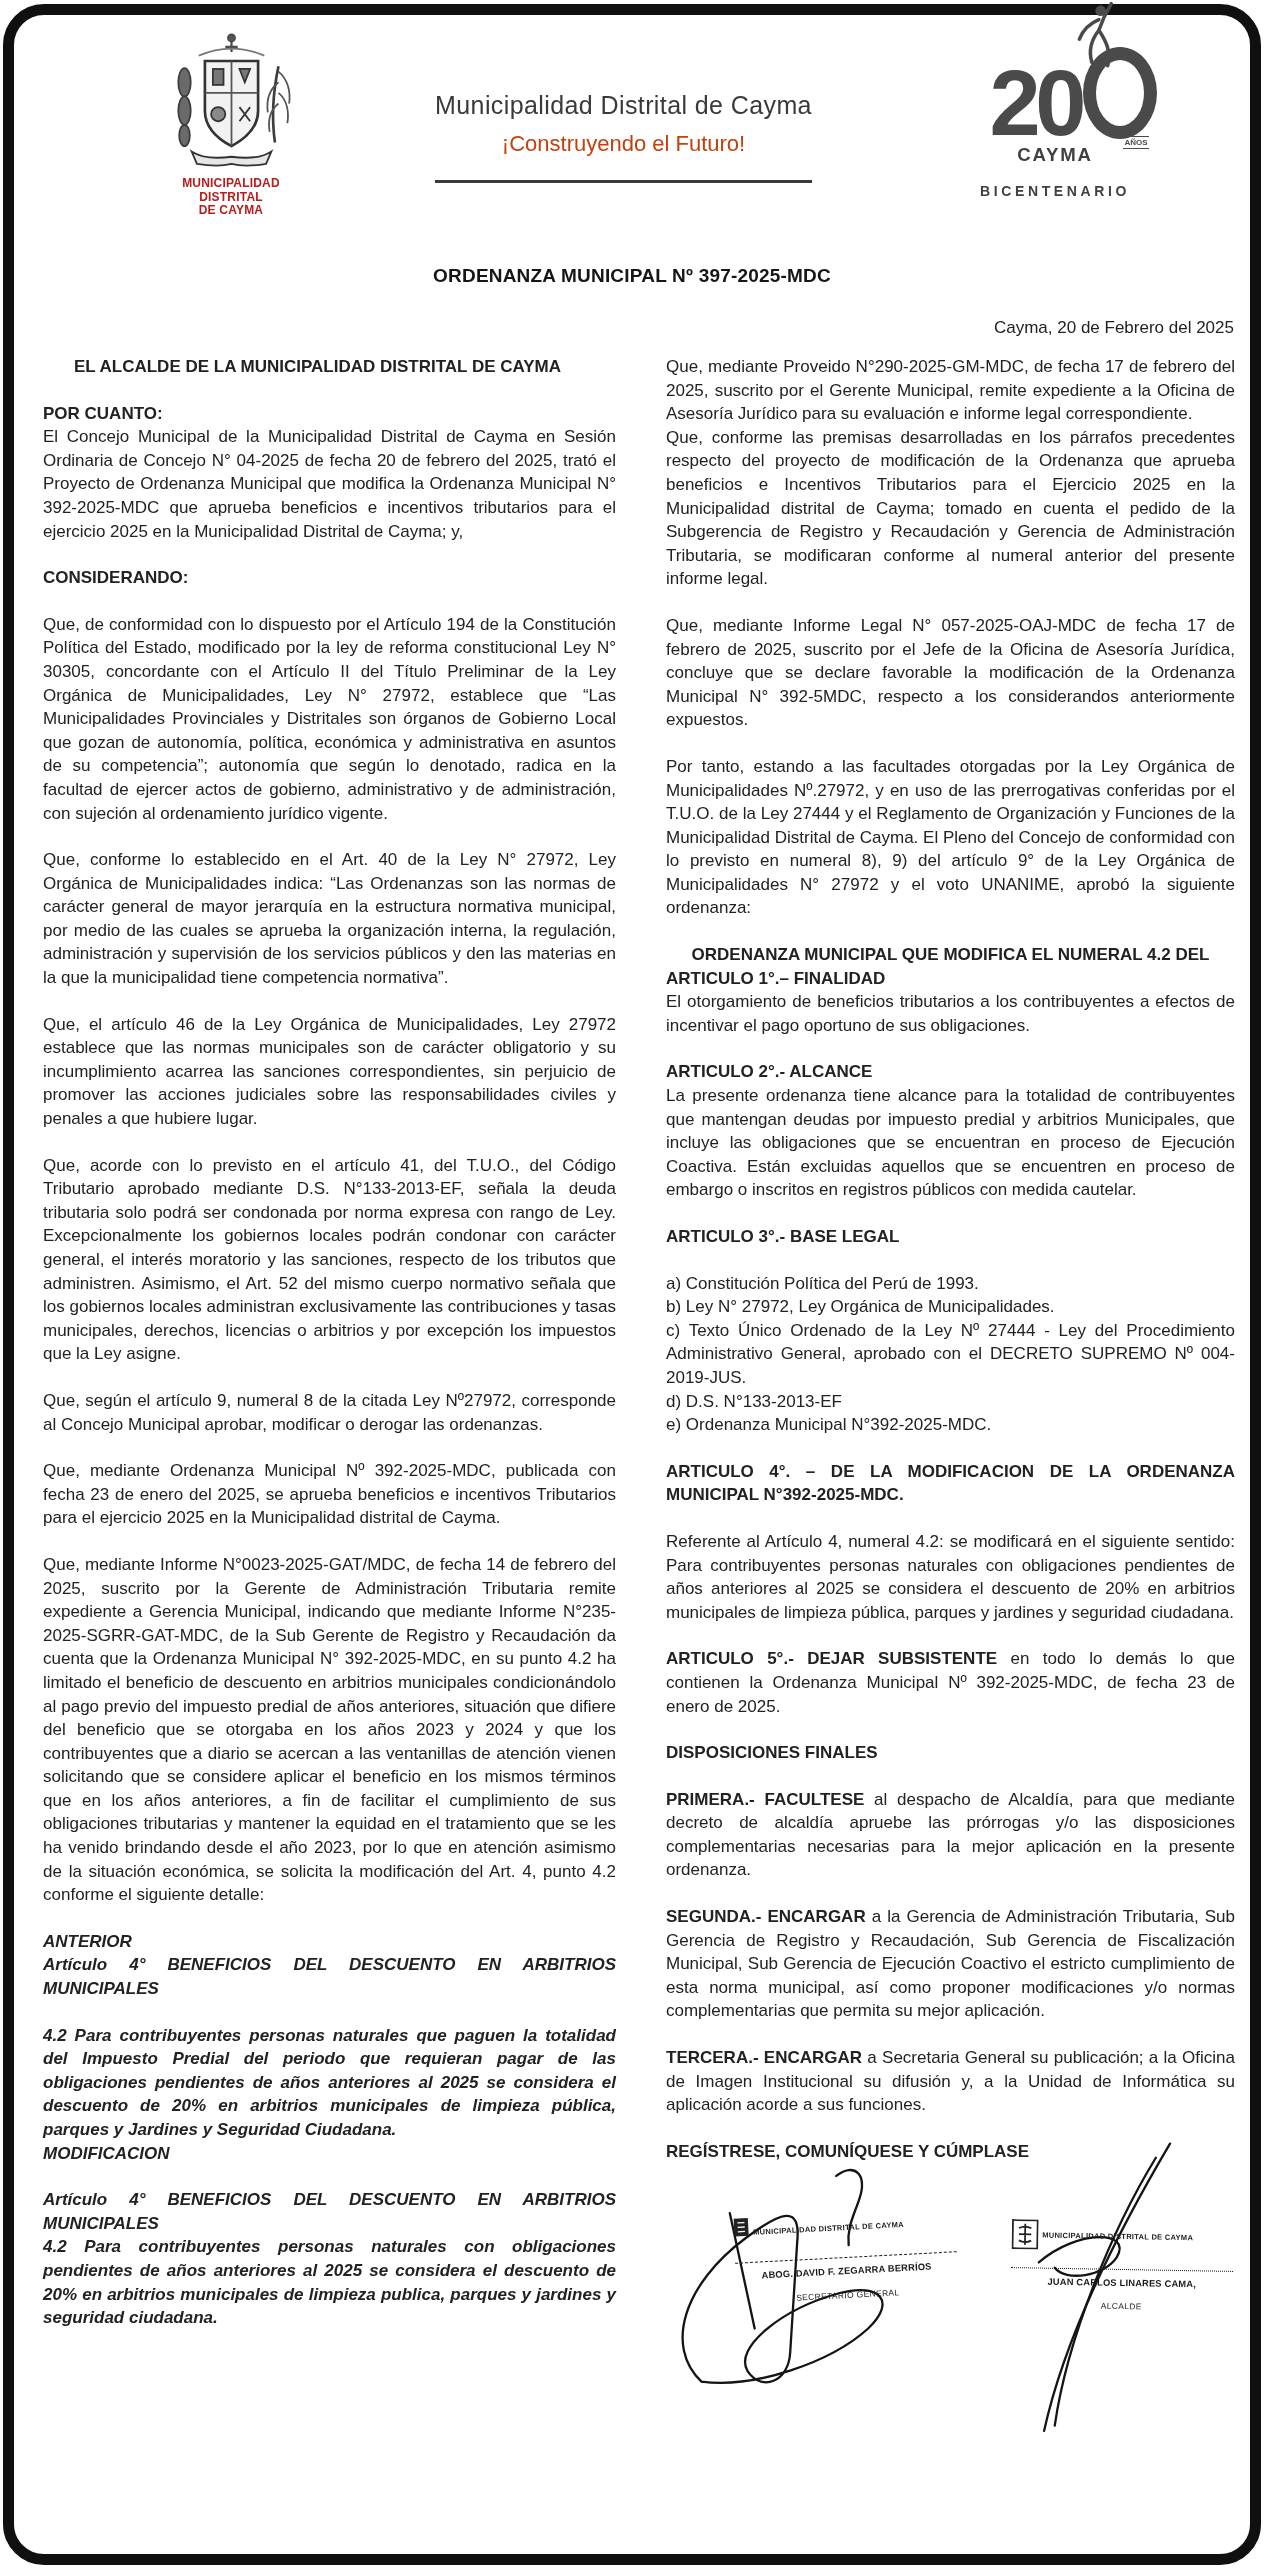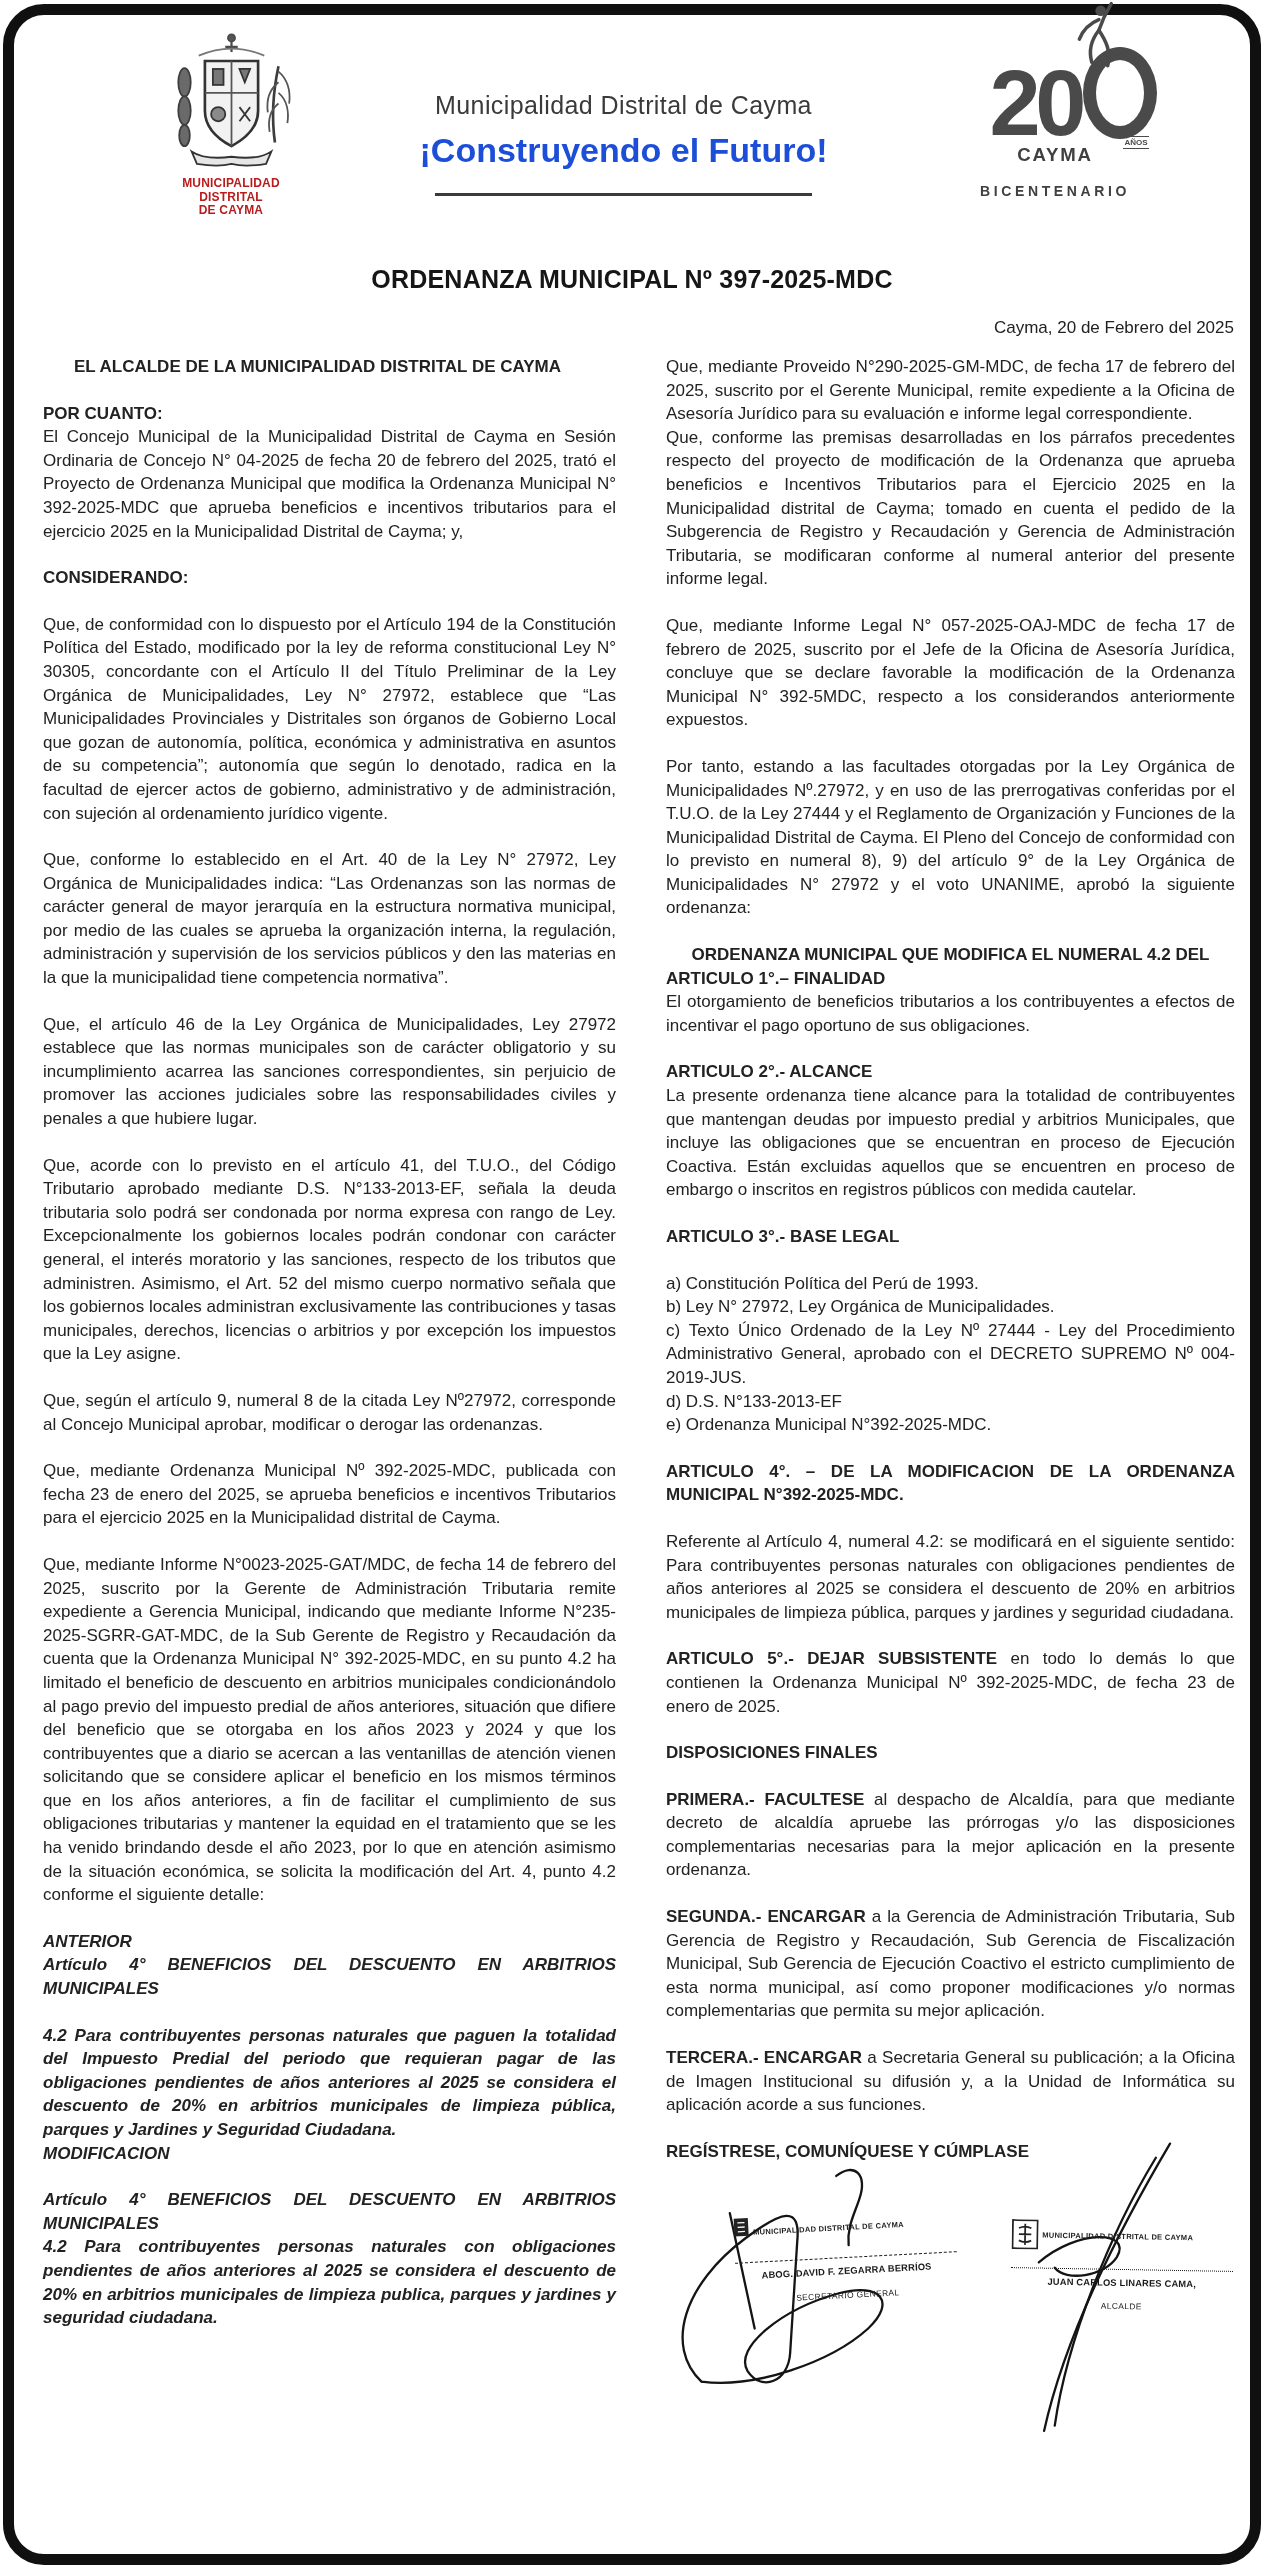--- a/index.html
+++ b/index.html
@@ -6,34 +6,34 @@
   .page{position:relative;width:1264px;height:2576px;background:#fff;
         font-family:"Liberation Sans",sans-serif;color:#1f1f1f;overflow:hidden;}
   .frame{position:absolute;left:2.7px;top:4.4px;right:2.7px;bottom:10.7px;
          border:11.5px solid #101010;border-radius:41px;pointer-events:none;}
   
   .header{position:absolute;left:0;top:27px;width:100%;height:191px;}
   .crest-wrap{position:absolute;left:151px;top:1.8px;width:160px;text-align:center;}
   .crest-caption{margin-top:3.6px;font-weight:bold;font-size:12px;line-height:13.3px;color:#b91c1c;letter-spacing:0.2px;}
   .center-head{position:absolute;left:357px;top:64px;width:533px;text-align:center;}
   .org-name{font-size:25px;color:#3a3a3a;letter-spacing:0.4px;}
-  .slogan{font-size:34px;font-weight:bold;color:#1d4ed8;margin-top:10.7px;}
+  .slogan{font-size:22px;font-weight:normal;color:#c2410c;margin-top:10.7px;}
   .head-rule{width:377px;height:3.6px;background:#3a3a3a;margin:23px auto 0 auto;}
   
   .bicent{position:absolute;left:953px;top:0px;width:204px;text-align:center;color:#474747;}
   .big200{display:flex;justify-content:flex-end;align-items:flex-end;height:82px;margin-top:30px;}
   .big200 .digits{font-size:92px;font-weight:bold;line-height:71px;letter-spacing:-5.3px;color:#4a4a4a;}
   .ring{width:48px;height:66px;border:13.3px solid #4a4a4a;border-radius:50%;margin-left:1.8px;position:relative;}
   .anos{position:absolute;right:-5.3px;top:76px;font-size:8px;font-weight:bold;color:#4a4a4a;border-top:0.9px solid #4a4a4a;border-bottom:0.9px solid #4a4a4a;padding:0.9px 1.8px;}
   .cayma-txt{font-size:18.6px;font-weight:bold;letter-spacing:1.8px;margin-top:5.3px;color:#404040;}
   .bicent-txt{font-size:14px;font-weight:bold;letter-spacing:3.6px;margin-top:17px;color:#404040;}
   .dancer{position:absolute;left:114px;top:-27px;}
   
   .doc-title{position:absolute;left:0;top:265px;width:100%;text-align:center;
-             font-size:25px;font-weight:bold;color:#161616;letter-spacing:0.2px;}
+             font-size:19px;font-weight:bold;color:#161616;letter-spacing:0.2px;}
   .dateline{position:absolute;right:30px;top:318px;font-size:17px;color:#222;}
   
   .columns{position:absolute;left:43px;top:355px;width:1192px;display:flex;gap:50px;}
   .col{font-size:17px;line-height:23.6px;text-align:justify;color:#222;}
   .col-left{flex:0 0 573px;}
   .col-right{flex:0 0 569px;}
   p{margin:0 0 23px 0;}
   p.tight{margin-bottom:0;}
   .b{font-weight:bold;}
   .bi{font-weight:bold;font-style:italic;}

